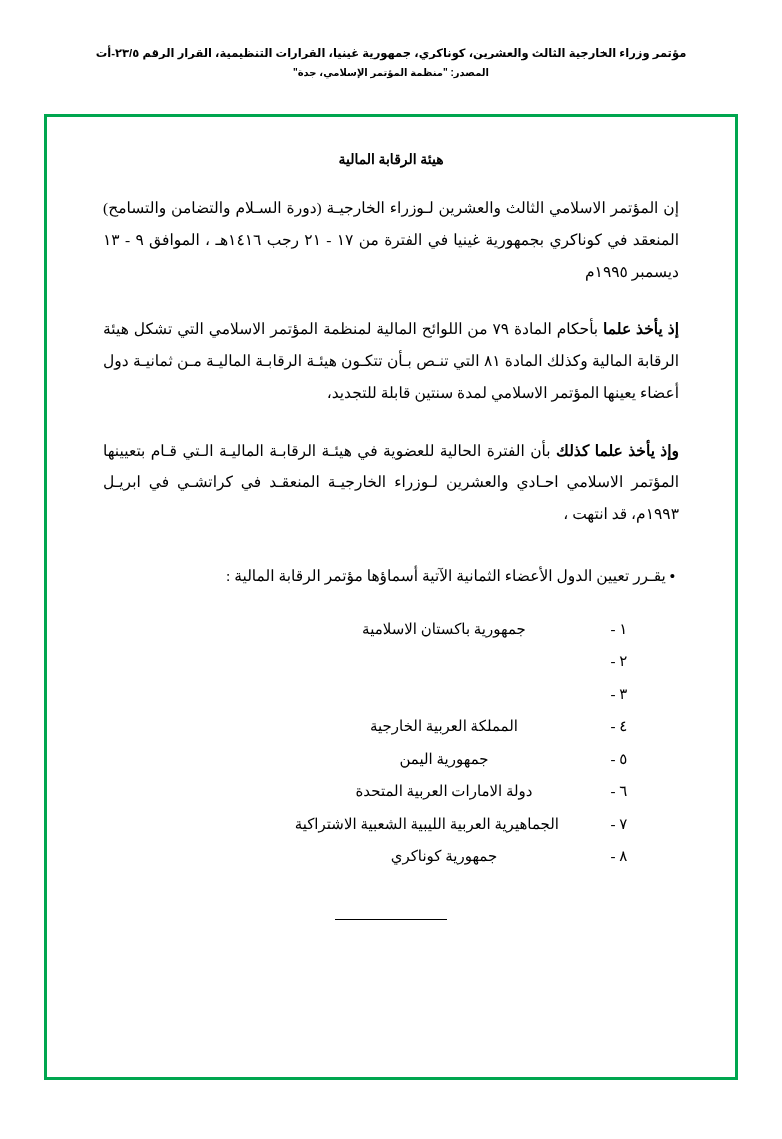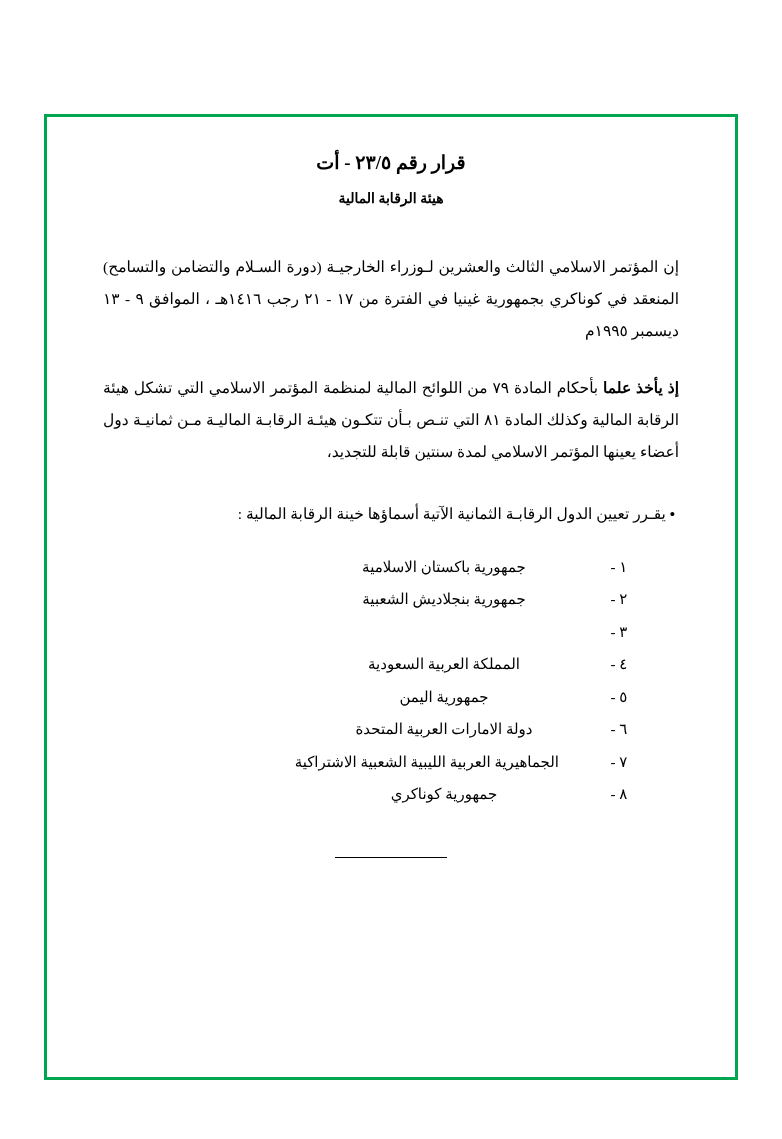--- a/index.html
+++ b/index.html
@@ -87,21 +87,21 @@
 
   
   .para {
     font-size: 15.5px;
     line-height: 2.05;
     text-align: justify;
     text-justify: inter-word;
     margin: 26px 0 0 0;
   }
   .para.first {
-    margin-top: 44px;
+    margin-top: 24px;
   }
   .bold {
     font-weight: bold;
   }
 
   
   .decision {
     font-size: 15.5px;
     line-height: 2.0;
     margin-top: 30px;
@@ -150,58 +150,64 @@
     height: 0;
     border-top: 1.5px solid #000;
     margin: 46px auto 0 auto;
   }
 </style>
 </head>
 <body>
 
 <div class="page">
 
+  <div class="header">
+    <div class="header-line1">مؤتمر وزراء الخارجية الثالث والعشرين، كوناكري، جمهورية غينيا، القرارات التنظيمية، القرار الرقم ٢٣/٥-أت</div>
+    <div class="header-line2">المصدر:  "منظمة المؤتمر الإسلامي، جدة"</div>
+  </div>
 
   <div class="frame">
     <div class="frame-inner">
 
       <div class="title-block">
-        <div class="title-main">قرار رقم ٢٣/٥ - أت</div>
         <div class="title-topic">هيئة الرقابة المالية</div>
       </div>
 
       <p class="para first">إن المؤتمر الاسلامي الثالث والعشرين لـوزراء الخارجيـة (دورة السـلام والتضامن والتسامح) المنعقد في كوناكري  بجمهورية غينيا في الفترة من ١٧ - ٢١ رجب ١٤١٦هـ ، الموافق ٩ - ١٣ ديسمبر ١٩٩٥م</p>
 
       <p class="para">
         <span class="bold">إذ يأخذ علما</span>
         <span>بأحكام المادة ٧٩ من اللوائح المالية لمنظمة المؤتمر الاسلامي التي تشكل هيئة الرقابة المالية وكذلك المادة ٨١ التي تنـص بـأن تتكـون هيئـة الرقابـة الماليـة مـن ثمانيـة دول أعضاء يعينها المؤتمر الاسلامي لمدة سنتين قابلة للتجديد،</span>
       </p>
 
+      <p class="para">
+        <span class="bold">وإذ يأخذ علما كذلك</span>
+        <span>بأن الفترة الحالية للعضوية في هيئـة الرقابـة الماليـة الـتي قـام بتعيينها المؤتمر الاسلامي احـادي والعشرين لـوزراء الخارجيـة المنعقـد في كراتشـي في ابريـل ١٩٩٣م، قد انتهت ،</span>
+      </p>
 
       <div class="decision">
         <span class="bullet">•</span>
         <span class="verb">يقـرر</span>
-        <span>تعيين الدول الرقابـة الثمانية الآتية أسماؤها خينة الرقابة المالية :</span>
+        <span>تعيين الدول الأعضاء الثمانية الآتية أسماؤها مؤتمر الرقابة المالية :</span>
       </div>
 
       <ul class="members">
         <li class="member-row">
           <span class="member-num">١ -</span>
           <span class="member-name">جمهورية باكستان الاسلامية</span>
         </li>
         <li class="member-row">
           <span class="member-num">٢ -</span>
-          <span class="member-name">جمهورية بنجلاديش الشعبية</span>
         </li>
         <li class="member-row">
           <span class="member-num">٣ -</span>
         </li>
         <li class="member-row">
           <span class="member-num">٤ -</span>
-          <span class="member-name">المملكة العربية السعودية</span>
+          <span class="member-name">المملكة العربية الخارجية</span>
         </li>
         <li class="member-row">
           <span class="member-num">٥ -</span>
           <span class="member-name">جمهورية اليمن</span>
         </li>
         <li class="member-row">
           <span class="member-num">٦ -</span>
           <span class="member-name">دولة الامارات العربية المتحدة</span>
         </li>
         <li class="member-row">

